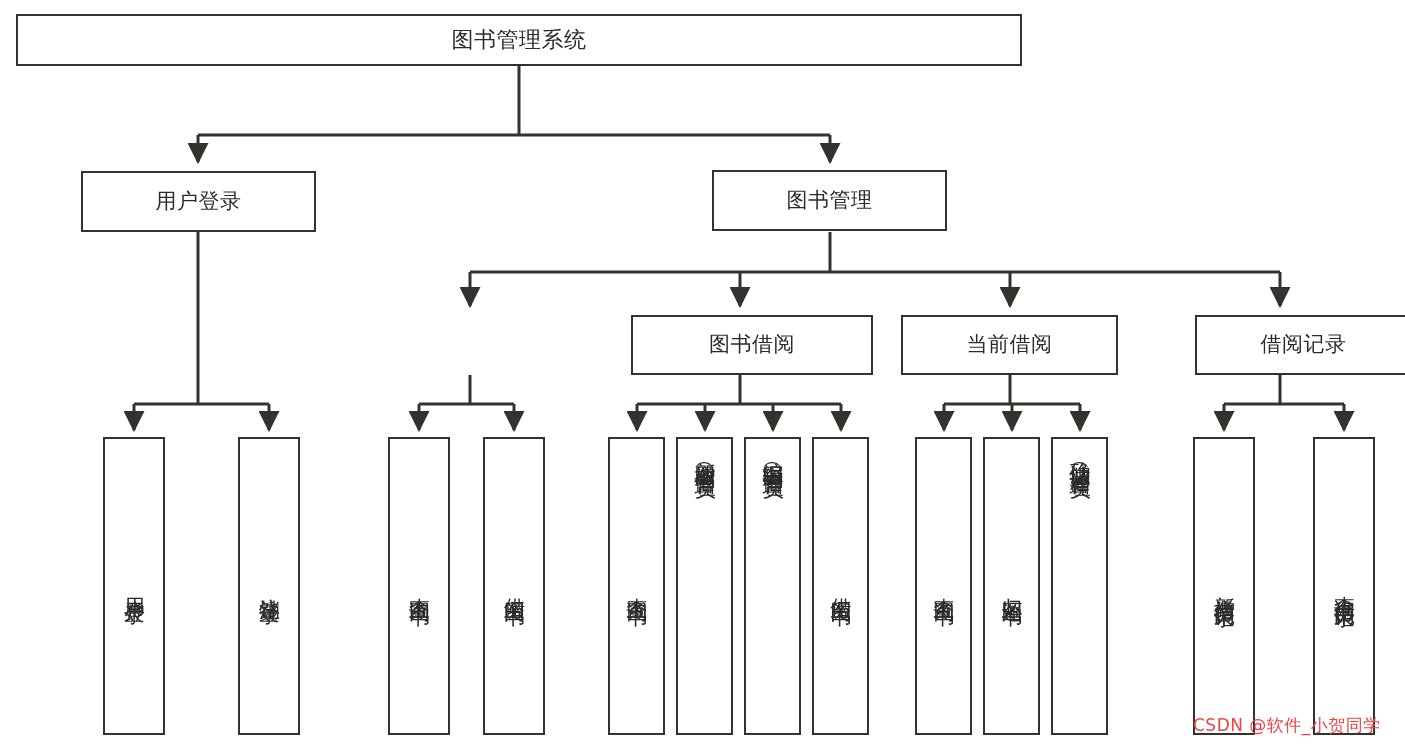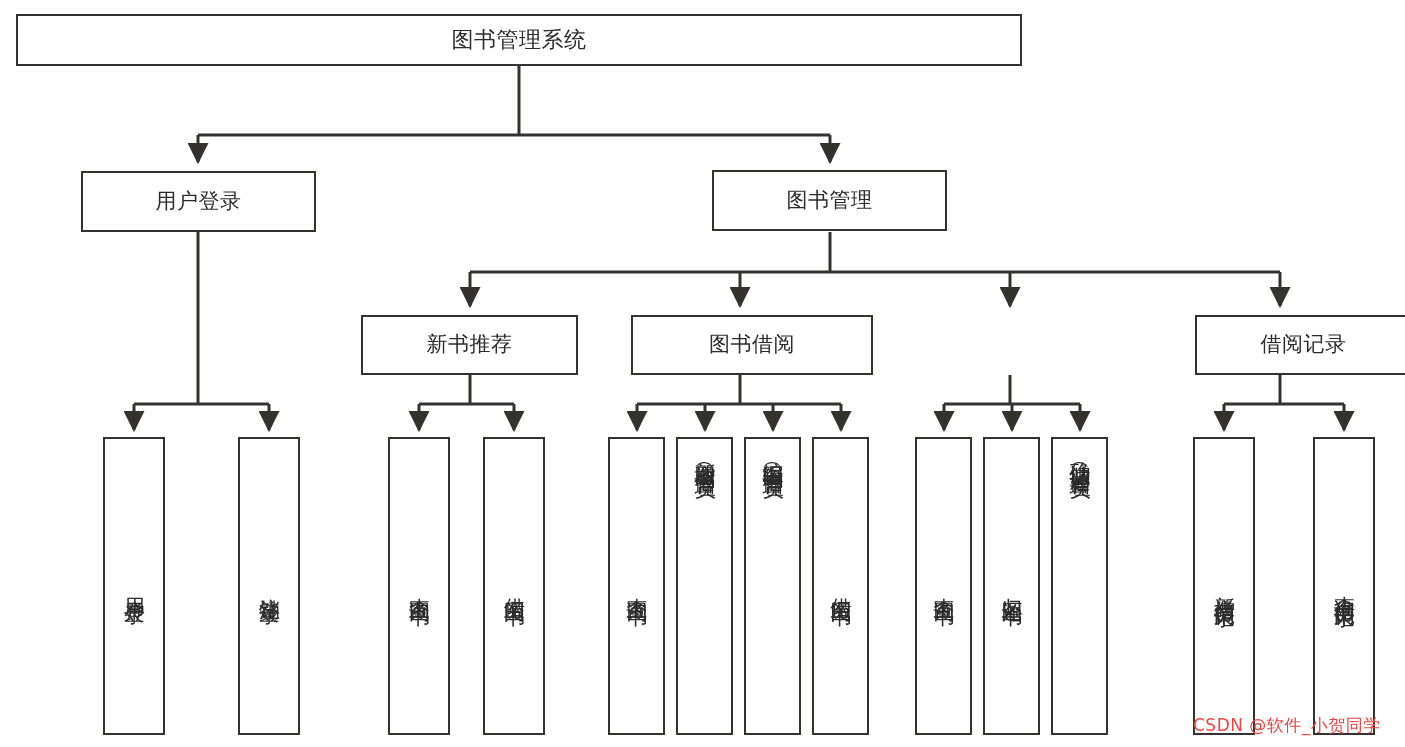--- a/index.html
+++ b/index.html
@@ -130,25 +130,25 @@
     <span class="label">图书管理系统</span>
   </div>
 
   <div class="node node-h" style="left:81px; top:171px; width:235px; height:61px;">
     <span class="label">用户登录</span>
   </div>
   <div class="node node-h" style="left:712px; top:170px; width:235px; height:61px;">
     <span class="label">图书管理</span>
   </div>
 
-  <div class="node node-h" style="left:361px; top:315px; width:217px; height:60px;">
-    <span class="label">新书推荐</span>
-  </div>
   <div class="node node-h" style="left:631px; top:315px; width:242px; height:60px;">
     <span class="label">图书借阅</span>
+  </div>
+  <div class="node node-h" style="left:901px; top:315px; width:217px; height:60px;">
+    <span class="label">当前借阅</span>
   </div>
   <div class="node node-h" style="left:1171px; top:315px; width:217px; height:60px;margin-left:24px;">
     <span class="label">借阅记录</span>
   </div>
 
   <div class="node node-v" style="left:103px; top:437px; width:62px; height:298px;">
     <span class="label">用户登录</span>
   </div>
   <div class="node node-v" style="left:238px; top:437px; width:62px; height:298px;">
     <span class="label">注销登录</span>

